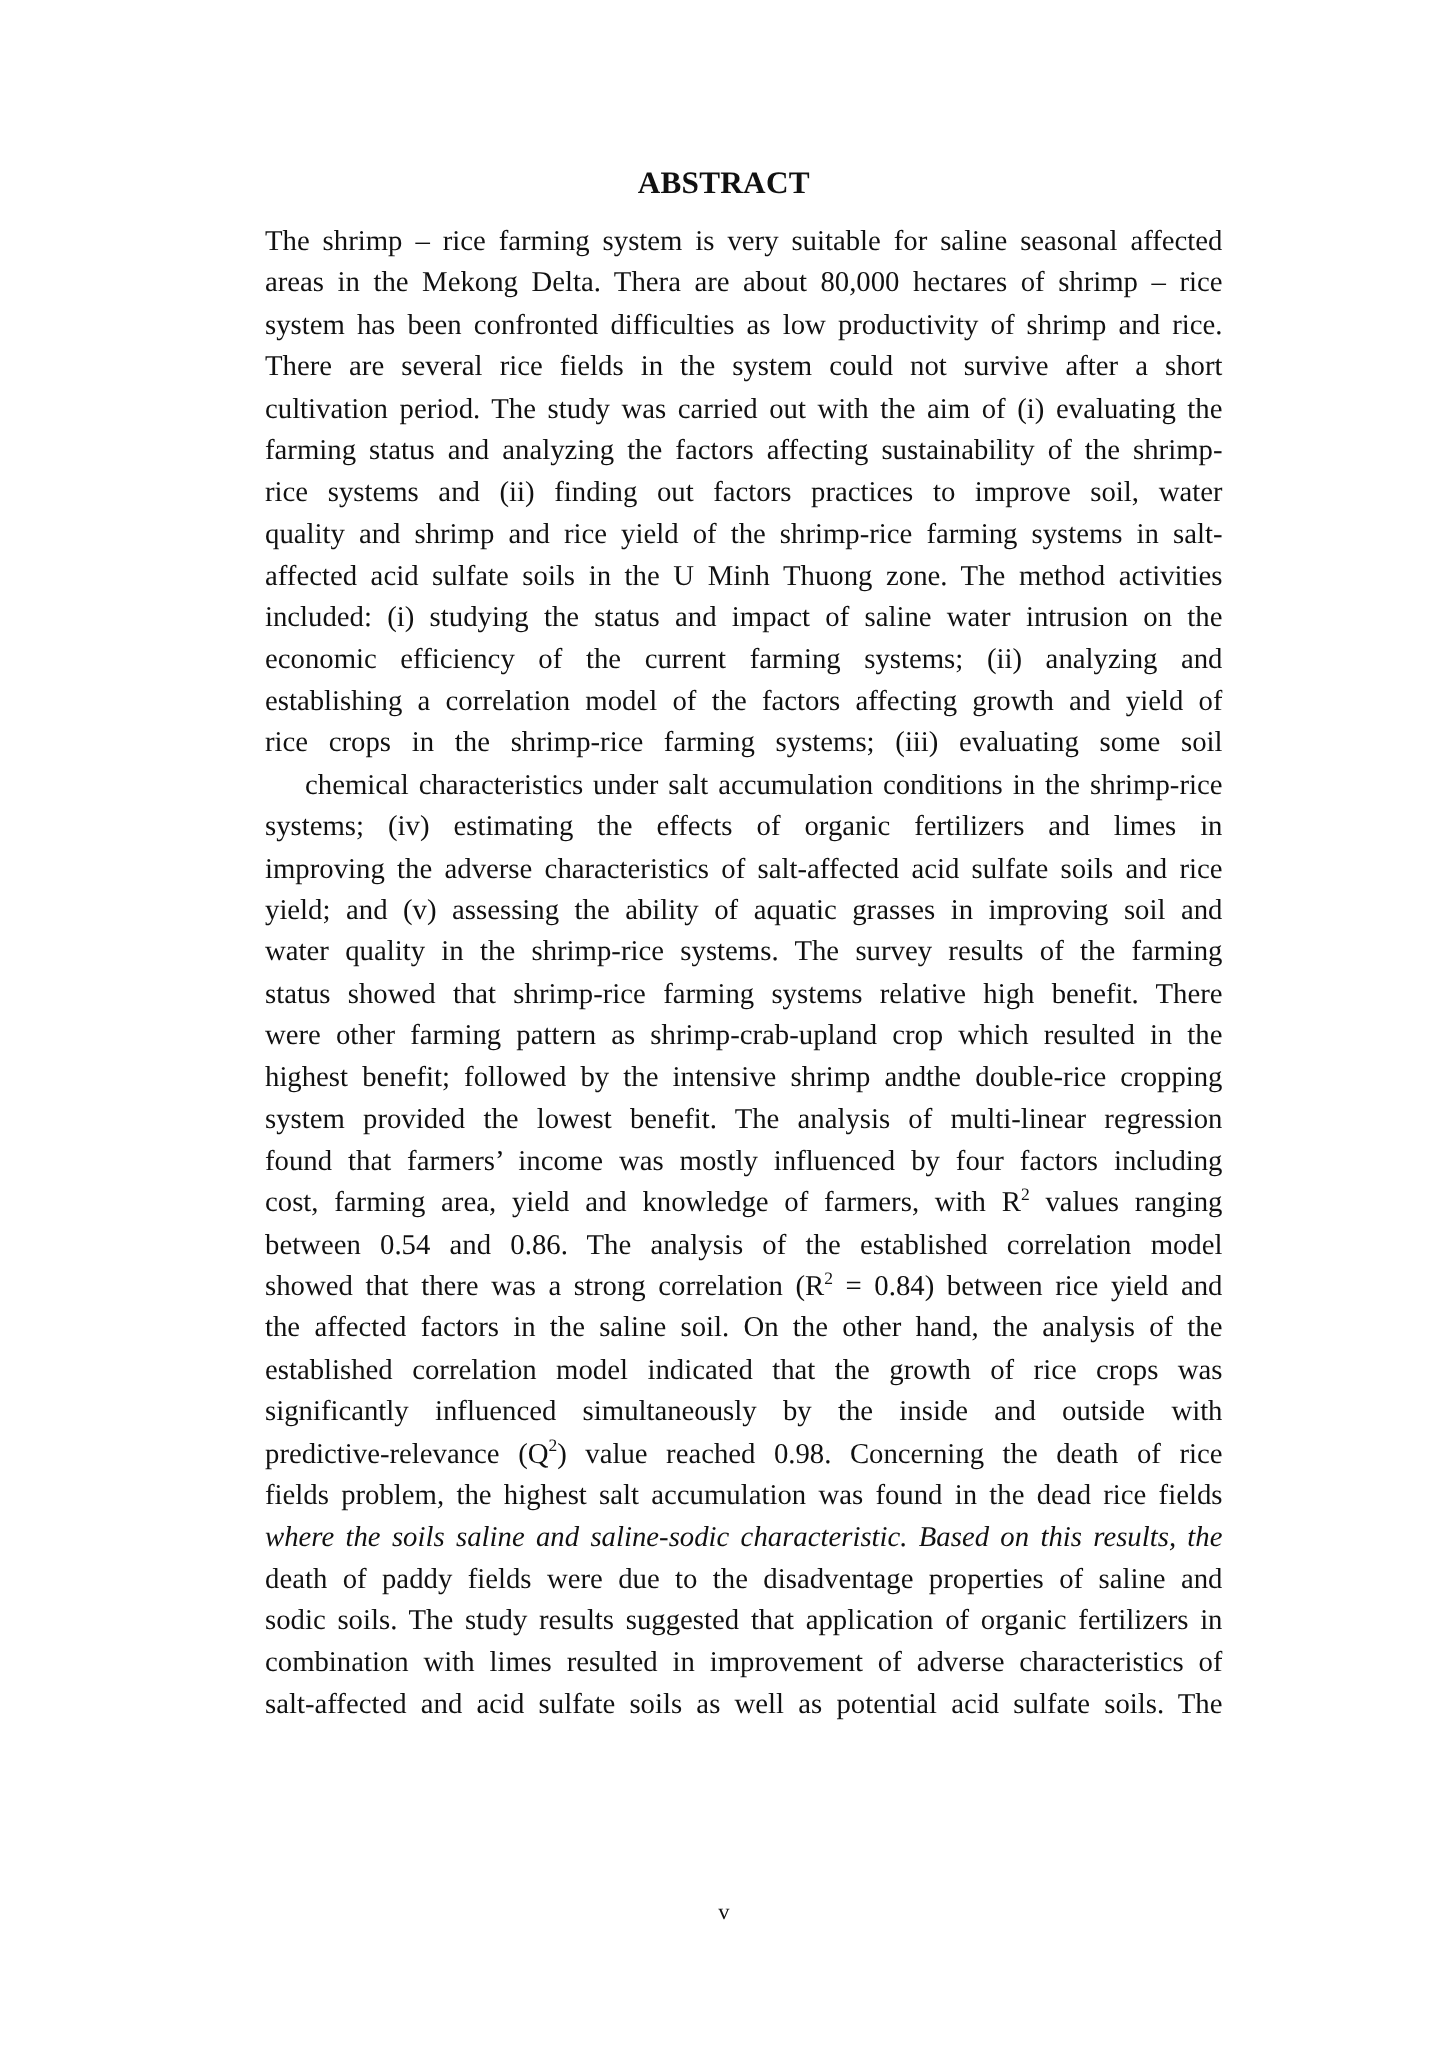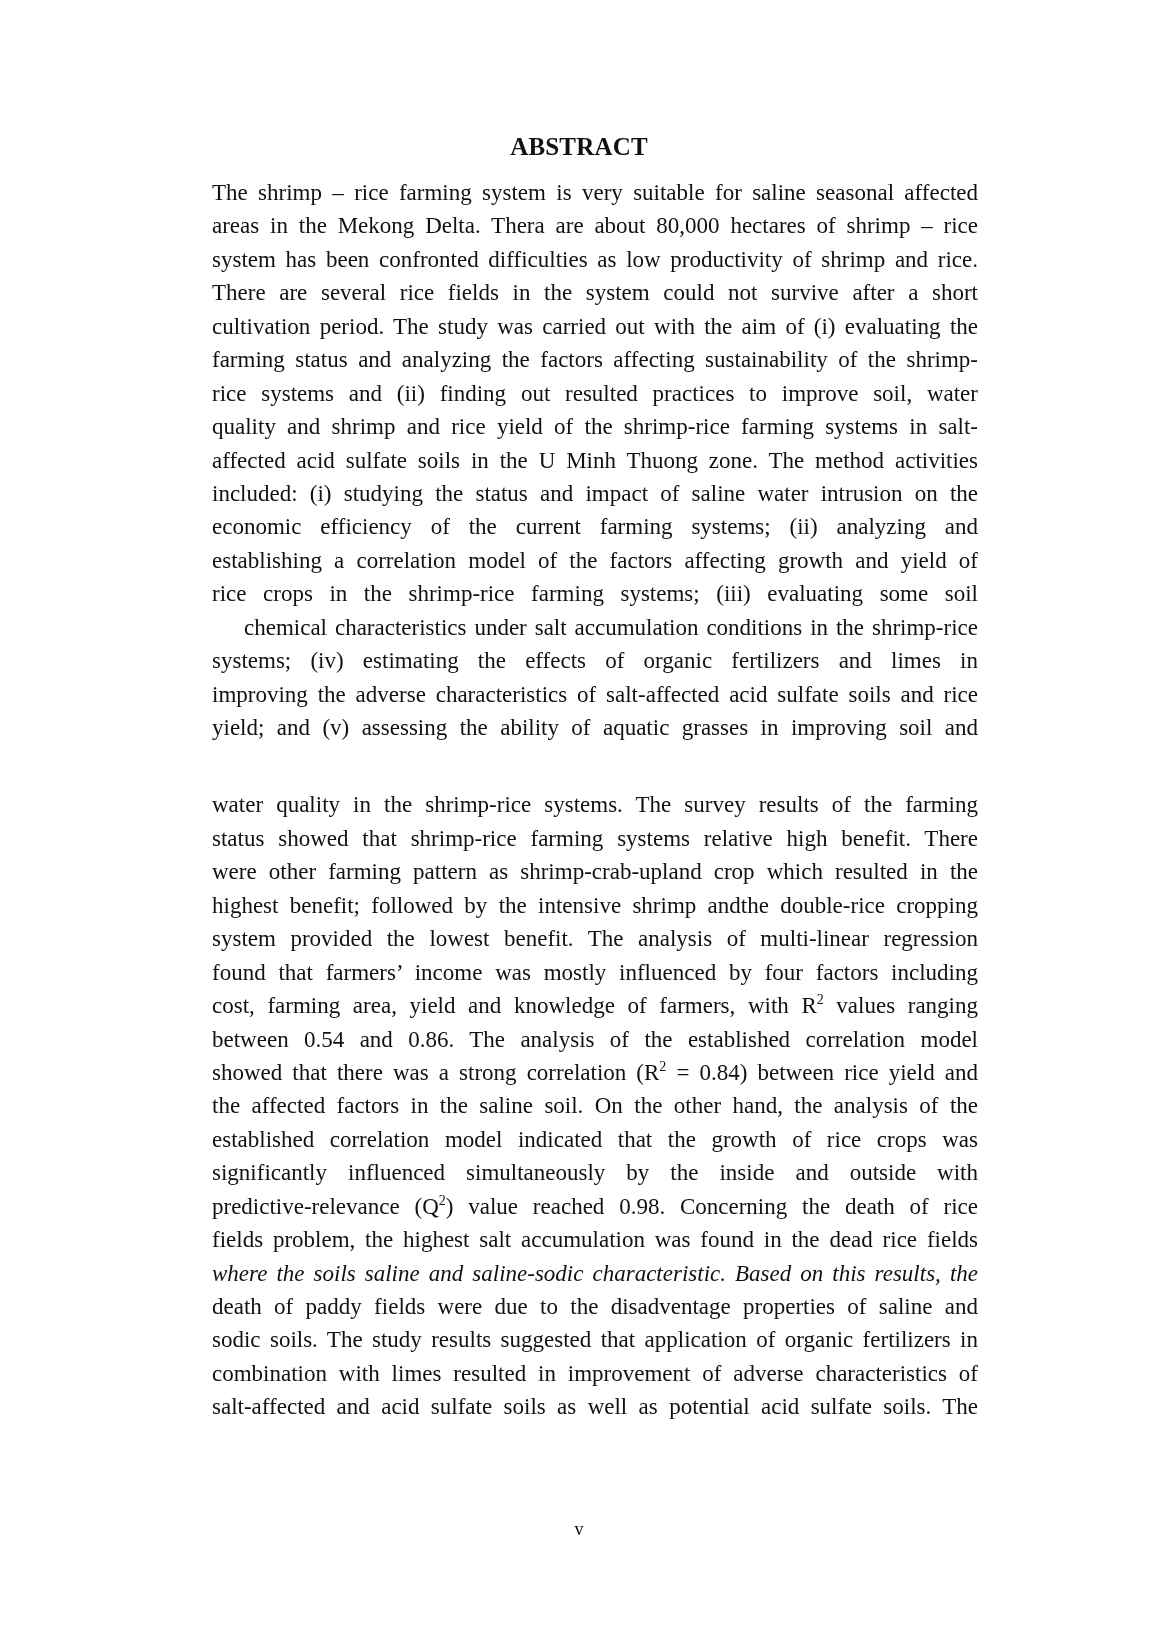--- a/index.html
+++ b/index.html
@@ -74,32 +74,32 @@
 <div class="page">
   <div class="title">ABSTRACT</div>
 
   <div class="body-text">
     <span class="line" style="white-space: normal; overflow: hidden;">The shrimp – rice farming system is very suitable for saline seasonal affected</span>
     <span class="line" style="white-space: normal; overflow: hidden;">areas in the Mekong Delta.   Thera are about 80,000 hectares of shrimp – rice</span>
     <span class="line" style="white-space: normal; overflow: hidden;">system has been confronted difficulties as low productivity of shrimp and rice.</span>
     <span class="line" style="white-space: normal; overflow: hidden;">There are several rice fields in the system could not survive after a short</span>
     <span class="line" style="white-space: normal; overflow: hidden;">cultivation period. The study was carried out with the aim of (i) evaluating the</span>
     <span class="line" style="white-space: normal; overflow: hidden;">farming status and analyzing the factors affecting sustainability of the shrimp-</span>
-    <span class="line" style="white-space: normal; overflow: hidden;">rice systems and (ii) finding out resulted practices to improve soil, water</span>
+    <span class="line" style="white-space: normal; overflow: hidden;">rice systems and (ii) finding out factors practices to improve soil, water</span>
     <span class="line" style="white-space: normal; overflow: hidden;">quality and shrimp and rice yield of the shrimp-rice farming systems in salt-</span>
     <span class="line" style="white-space: normal; overflow: hidden;">affected acid sulfate soils in the U Minh Thuong zone. The method activities</span>
     <span class="line" style="white-space: normal; overflow: hidden;">included: (i) studying the status and impact of saline water intrusion on the</span>
     <span class="line" style="white-space: normal; overflow: hidden;">economic efficiency of the current farming systems; (ii) analyzing and</span>
     <span class="line" style="white-space: normal; overflow: hidden;">establishing a correlation model of the factors affecting growth and yield of</span>
     <span class="line" style="white-space: normal; overflow: hidden;">rice crops in the shrimp-rice farming systems; (iii) evaluating some soil</span>
     <span class="line" style="white-space: normal; overflow: hidden; margin-left: 32px;">chemical characteristics under salt accumulation conditions in the shrimp-rice</span>
     <span class="line" style="white-space: normal; overflow: hidden;">systems; (iv) estimating the effects of organic fertilizers and limes in</span>
     <span class="line" style="white-space: normal; overflow: hidden;">improving the adverse characteristics of salt-affected acid sulfate soils and rice</span>
     <span class="line" style="white-space: normal; overflow: hidden;">yield; and (v) assessing the ability of aquatic grasses in improving soil and</span>
-    <span class="line" style="white-space: normal; overflow: hidden; margin-top: 44px;">water quality in the shrimp-rice systems. The survey results of the farming</span>
+    <span class="line" style="white-space: normal; overflow: hidden;">water quality in the shrimp-rice systems. The survey results of the farming</span>
     <span class="line" style="white-space: normal; overflow: hidden;">status showed that shrimp-rice farming systems relative high benefit. There</span>
     <span class="line" style="white-space: normal; overflow: hidden;">were other farming pattern as  shrimp-crab-upland crop which resulted in the</span>
     <span class="line" style="white-space: normal; overflow: hidden;">highest benefit; followed by the intensive shrimp andthe double-rice cropping</span>
     <span class="line" style="white-space: normal; overflow: hidden;">system provided the lowest benefit. The analysis of multi-linear regression</span>
     <span class="line" style="white-space: normal; overflow: hidden;">found that farmers’ income was mostly influenced by four factors including</span>
     <span class="line" style="white-space: normal; overflow: hidden;"><span>cost, farming area, yield and knowledge of farmers, with R</span><sup>2</sup><span> values ranging</span></span>
     <span class="line" style="white-space: normal; overflow: hidden;">between 0.54 and 0.86. The analysis of the established correlation model</span>
     <span class="line" style="white-space: normal; overflow: hidden;"><span>showed that there was a strong correlation (R</span><sup>2</sup><span> = 0.84) between rice yield and</span></span>
     <span class="line" style="white-space: normal; overflow: hidden;">the affected factors in the saline soil. On the other hand, the analysis of the</span>
     <span class="line" style="white-space: normal; overflow: hidden;">established correlation model indicated that the growth of rice crops was</span>

